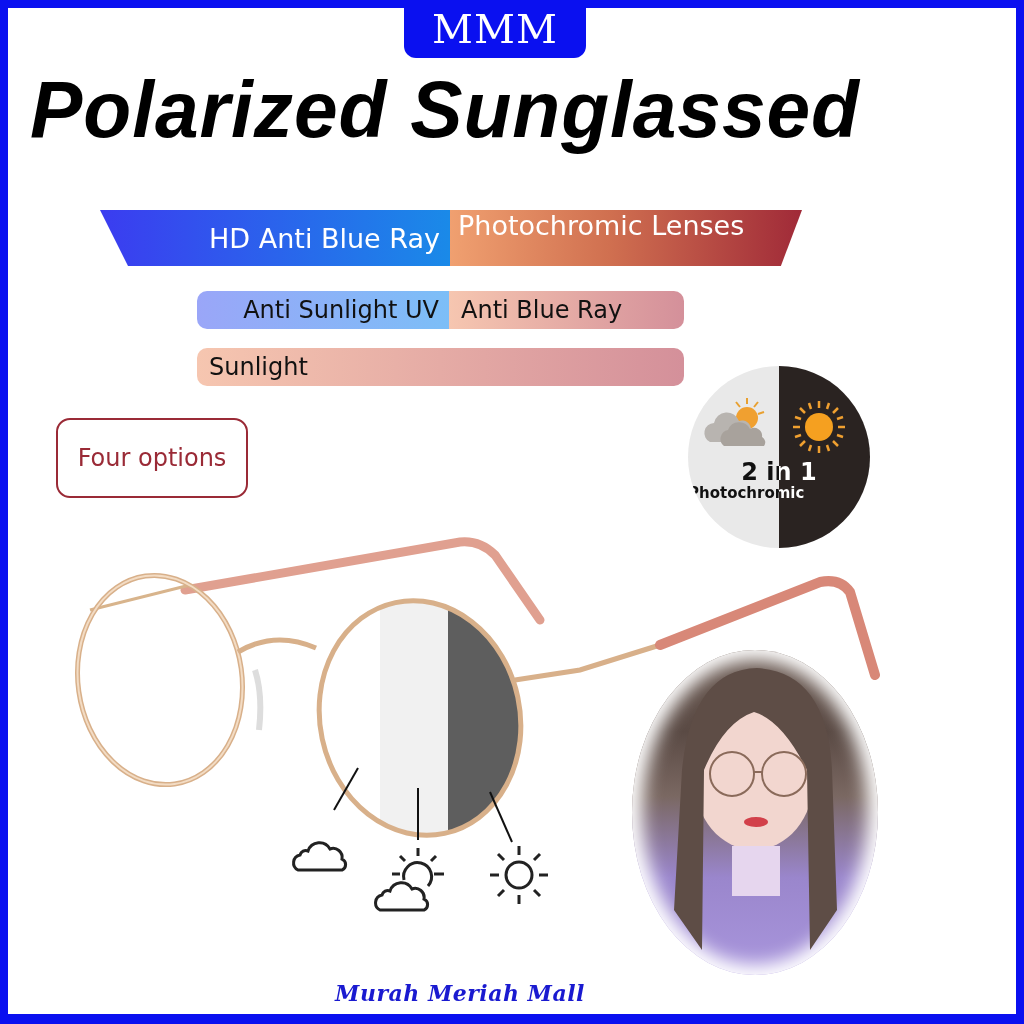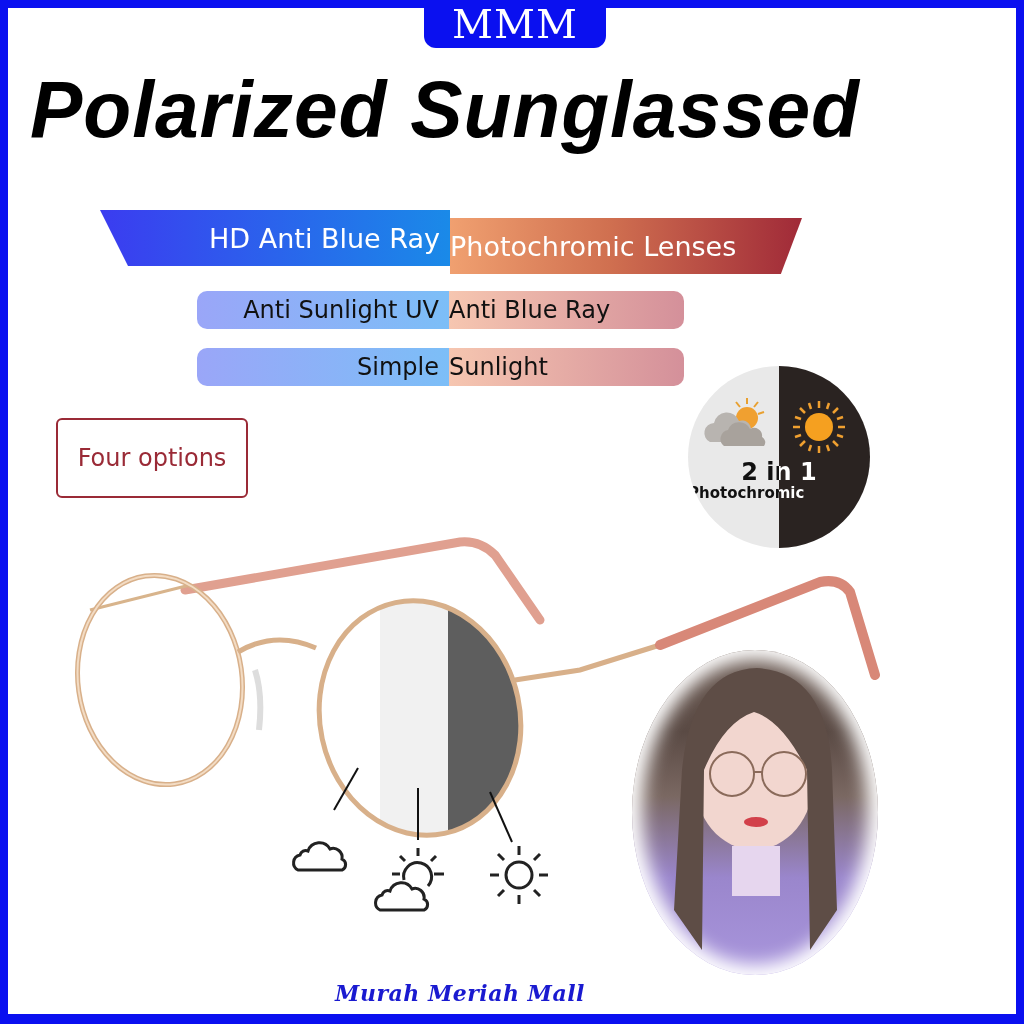--- a/index.html
+++ b/index.html
@@ -1,29 +1,29 @@
 <!DOCTYPE html>
 <html><head>
 <meta charset="utf-8">
 <style>
   html,body{margin:0;padding:0;}
   body{width:1024px;height:1024px;overflow:hidden;background:#fff;font-family:"DejaVu Sans",sans-serif;}
   .frame{position:absolute;left:0;top:0;width:1024px;height:1024px;box-sizing:border-box;border:8px solid #0a10f0;border-top-width:8px;border-bottom-width:10px;background:#fff;}
-  .brand-tab{position:absolute;left:424px;top:0;width:182px;height:48px;background:#0a10f0;border-radius:0 0 12px 12px;display:flex;align-items:center;justify-content:center;}
+  .brand-tab{position:absolute;left:404px;top:0;width:182px;height:58px;background:#0a10f0;border-radius:0 0 12px 12px;display:flex;align-items:center;justify-content:center;}
   .brand-tab span{font-family:"DejaVu Serif",serif;color:#fff;font-size:40px;letter-spacing:1px;line-height:1;}
   .title{position:absolute;left:30px;top:64px;font-family:"Liberation Sans",sans-serif;font-weight:bold;font-style:italic;font-size:80px;color:#000;letter-spacing:1px;white-space:nowrap;transform:scaleX(0.98);transform-origin:left;}
   .ribbon{position:absolute;left:100px;top:210px;width:702px;height:40px;}
   .ribbon .left{position:absolute;left:0;top:0;width:350px;height:56px;background:linear-gradient(90deg,#3b3cf0,#1a8ae8);clip-path:polygon(0 0,100% 0,100% 100%,8% 100%);display:flex;align-items:center;justify-content:flex-end;padding-right:10px;box-sizing:border-box;}
-  .ribbon .right{position:absolute;left:350px;top:0;width:352px;height:56px;background:linear-gradient(90deg,#f0a070,#d07050 45%,#a02a38);clip-path:polygon(0 0,100% 0,94% 100%,0 100%);display:flex;align-items:center;padding-left:0;box-sizing:border-box;margin-top:8px;}
+  .ribbon .right{position:absolute;left:350px;top:0;width:352px;height:56px;background:linear-gradient(90deg,#f0a070,#d07050 45%,#a02a38);clip-path:polygon(0 0,100% 0,94% 100%,0 100%);display:flex;padding-left:8px;box-sizing:border-box;}
   .ribbon span{color:#fff;font-family:"DejaVu Sans",sans-serif;font-size:27px;white-space:nowrap;}
   .pill{position:absolute;left:197px;width:487px;height:38px;border-radius:10px;overflow:hidden;display:flex;}
   .pill .l{width:252px;background:linear-gradient(90deg,#9aa6f8,#7cbef7);display:flex;align-items:center;justify-content:flex-end;padding-right:10px;box-sizing:border-box;padding-left:12px;}
-  .pill .r{flex:1;background:linear-gradient(90deg,#f6c6b0,#d4909a);display:flex;align-items:center;box-sizing:border-box;}
+  .pill .r{flex:1;background:linear-gradient(90deg,#f6c6b0,#d4909a);display:flex;align-items:center;padding-left:12px;box-sizing:border-box;}
   .pill span{color:#111;font-size:24px;white-space:nowrap;}
-  .four{position:absolute;left:56px;top:418px;width:192px;height:80px;border:2px solid #9a2a36;border-radius:6px;box-sizing:border-box;display:flex;align-items:center;justify-content:center;}
+  .four{position:absolute;left:56px;top:418px;width:192px;height:80px;border:2px solid #9a2a36;border-radius:14px;box-sizing:border-box;display:flex;align-items:center;justify-content:center;}
   .four span{color:#9a2a36;font-size:24px;}
   .badge{position:absolute;left:688px;top:366px;width:182px;height:182px;border-radius:50%;overflow:hidden;background:#e9e9e9;}
   .badge .dark{position:absolute;left:91px;top:0;width:91px;height:182px;background:#2a2321;}
   .badge .txt1{position:absolute;left:0;width:182px;top:94px;text-align:center;font-size:24px;font-weight:bold;line-height:1;}
   .badge .txt2{position:absolute;left:0;width:182px;top:120px;text-align:left;font-size:15px;font-weight:bold;line-height:1;}
   .split{background:linear-gradient(90deg,#111 50%,#fff 50%);-webkit-background-clip:text;background-clip:text;color:transparent;text-decoration:underline;}
   .glasses{position:absolute;left:60px;top:530px;width:840px;height:330px;}
   .portrait{position:absolute;left:632px;top:650px;width:246px;height:325px;border-radius:50%;overflow:hidden;background:radial-gradient(ellipse at 50% 35%,#f3d8d2 0 18%,transparent 19%),linear-gradient(180deg,#6e5d55 0%,#5a4a44 25%,#7a6862 45%,#9a86cc 70%,#a996dd 100%);box-shadow:0 0 18px 10px #fff inset;}
   .footer{position:absolute;left:0;top:980px;width:920px;text-align:center;}
   .footer span{font-family:"DejaVu Serif",serif;font-style:italic;font-weight:bold;color:#1a1ad0;font-size:22px;letter-spacing:0.5px;}
@@ -50,23 +50,20 @@
 
 <div class="pill" style="top:291px">
   <div class="l">
       <span>Anti Sunlight UV</span>
     </div>
   <div class="r">
       <span>Anti Blue Ray</span>
     </div>
 </div>
 <div class="pill" style="top:348px">
-  <div class="l">
-      <span>Simple</span>
-    </div>
   <div class="r">
       <span>Sunlight</span>
     </div>
 </div>
 
 <div class="four">
   <span>Four options</span>
 </div>
 
 <div class="badge">

